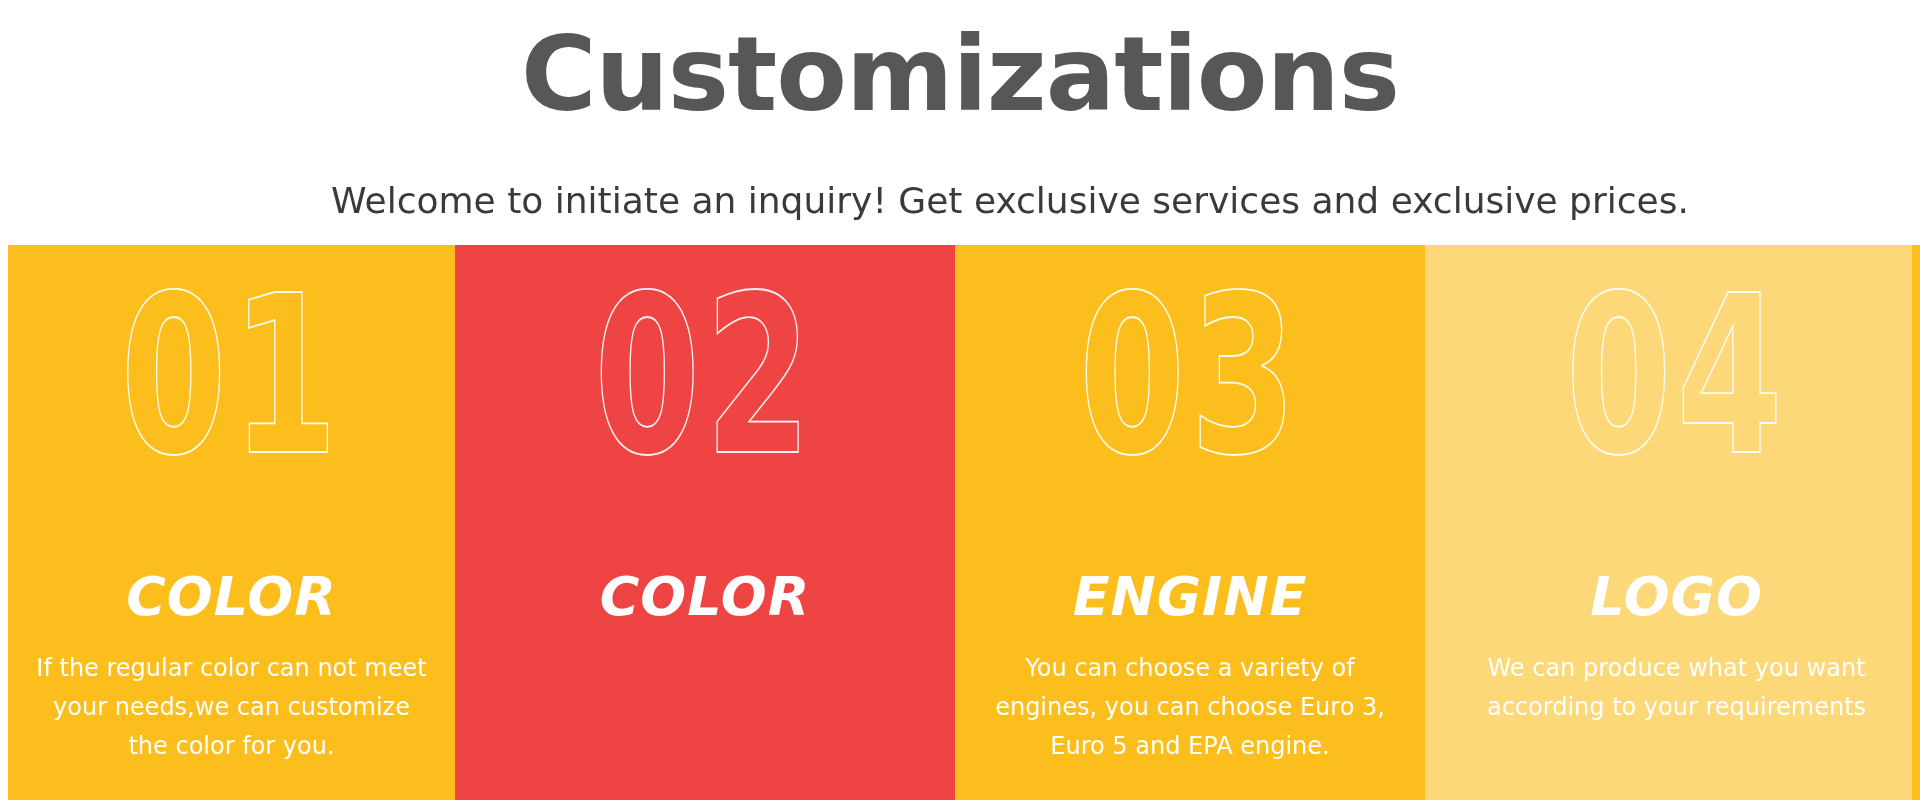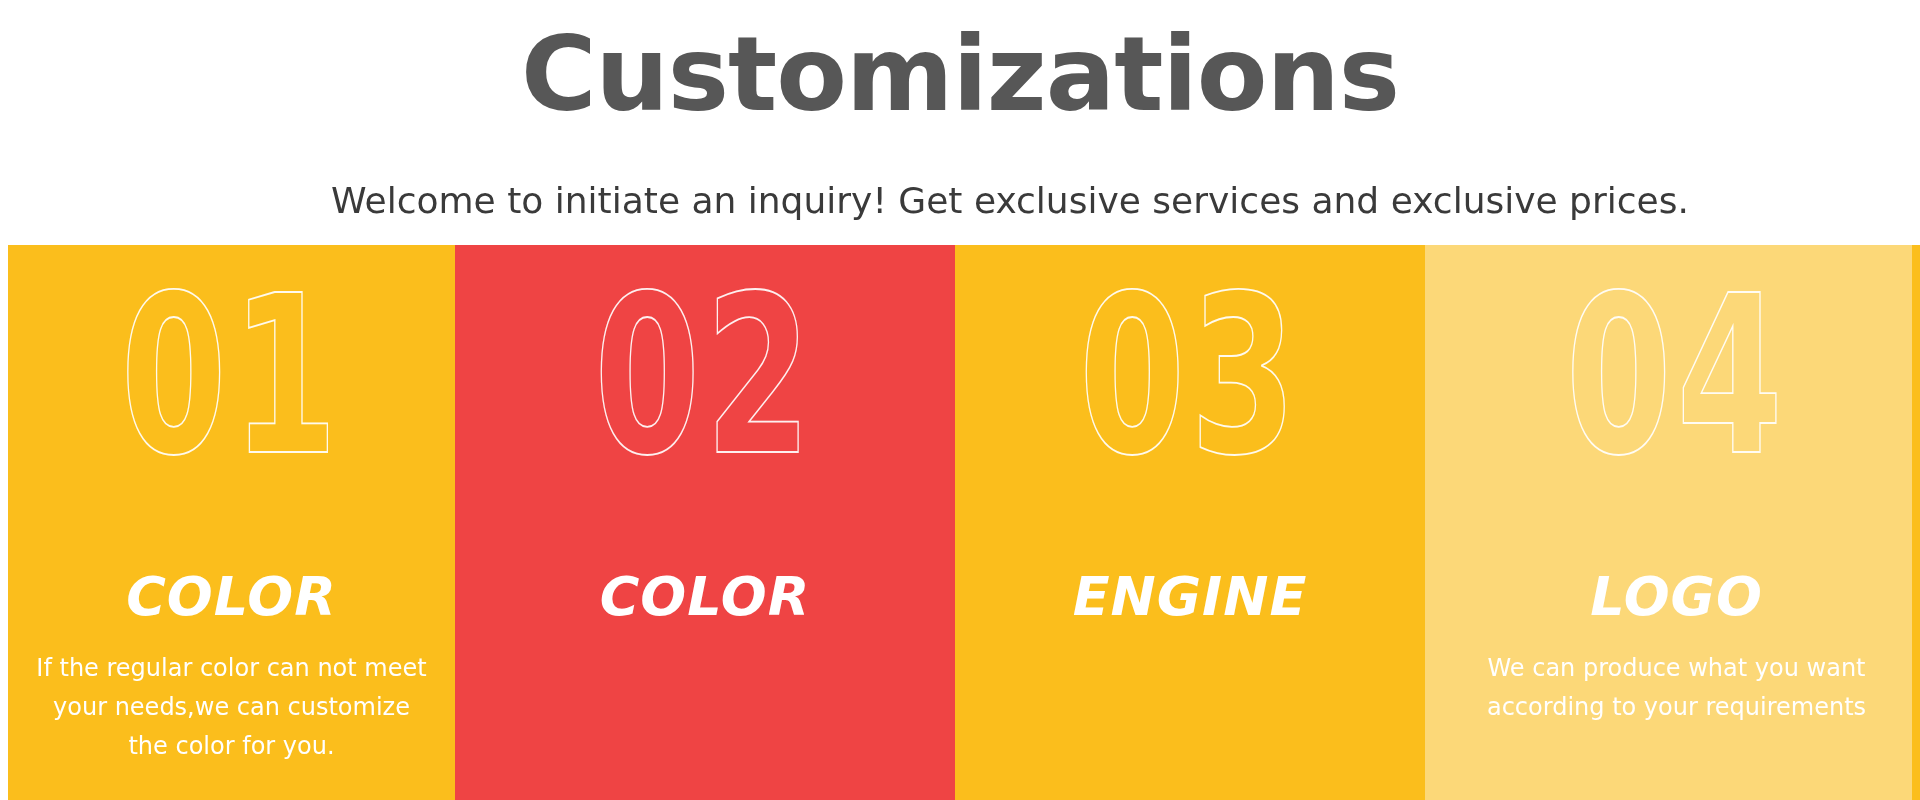--- a/index.html
+++ b/index.html
@@ -166,20 +166,21 @@
     </div>
 
     <div class="card card-2">
       <div class="card-number">02</div>
       <h2 class="card-heading">COLOR</h2>
     </div>
 
     <div class="card card-3">
       <div class="card-number">03</div>
       <h2 class="card-heading">ENGINE</h2>
+      <p class="card-body">You can choose a variety of engines, you can choose Euro 3, Euro 5 and EPA engine.</p>
     </div>
 
     <div class="card card-4">
       <div class="card-number">04</div>
       <h2 class="card-heading">LOGO</h2>
       <p class="card-body">We can produce what you want according to your requirements</p>
     </div>
 
   </div>
 

